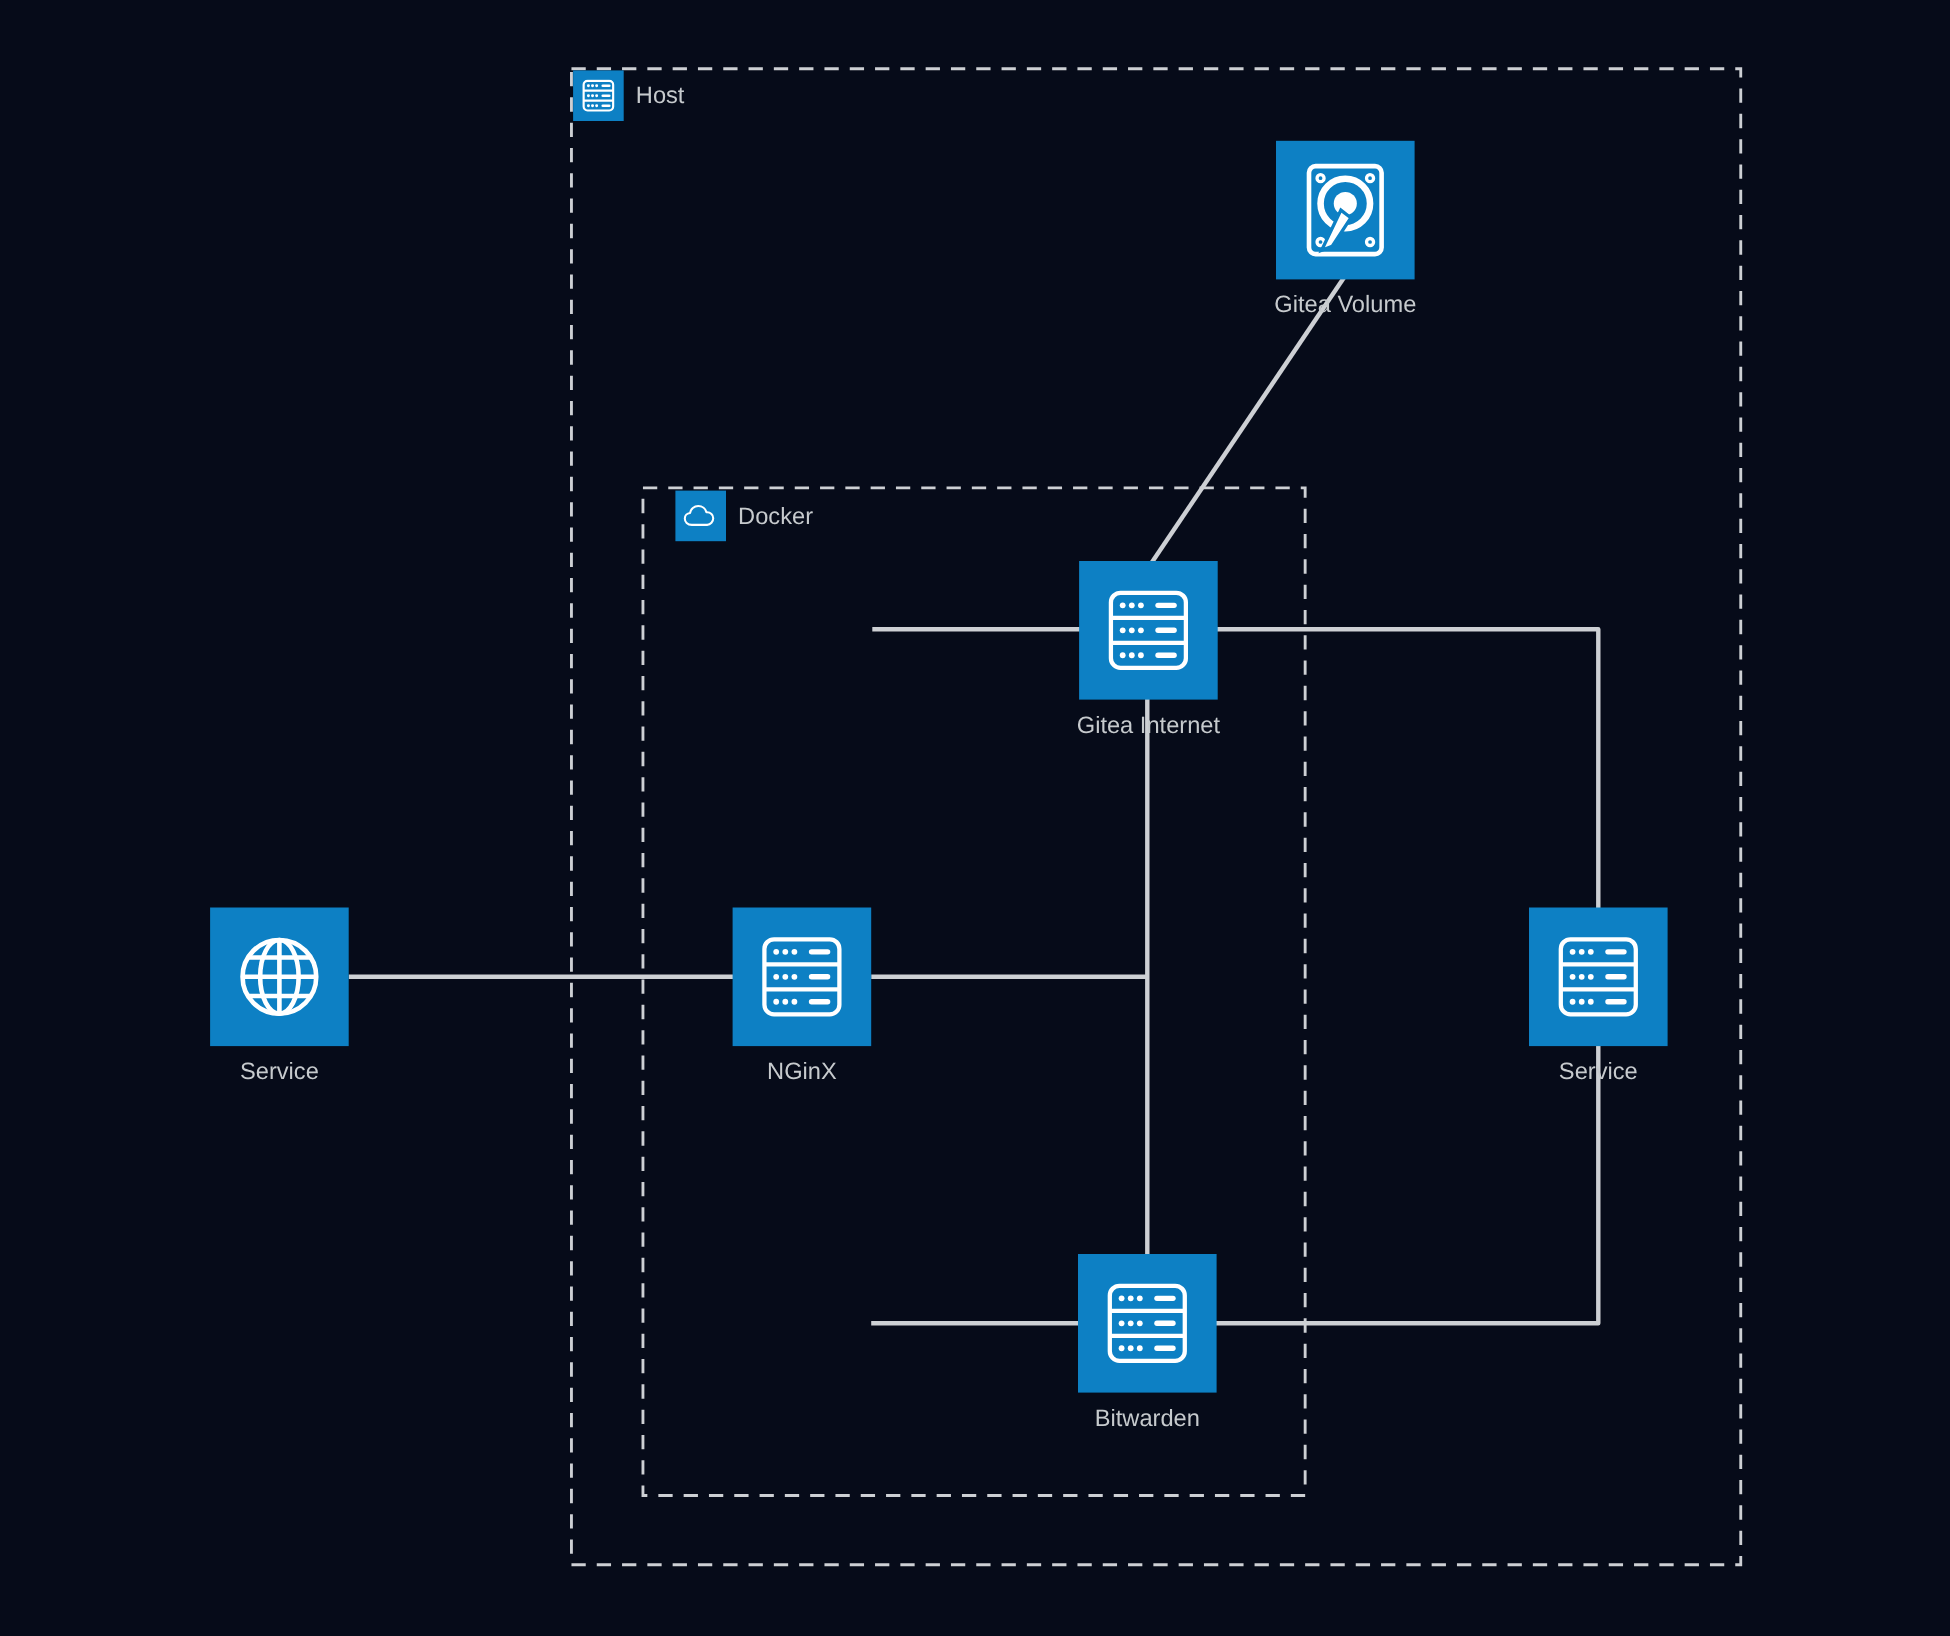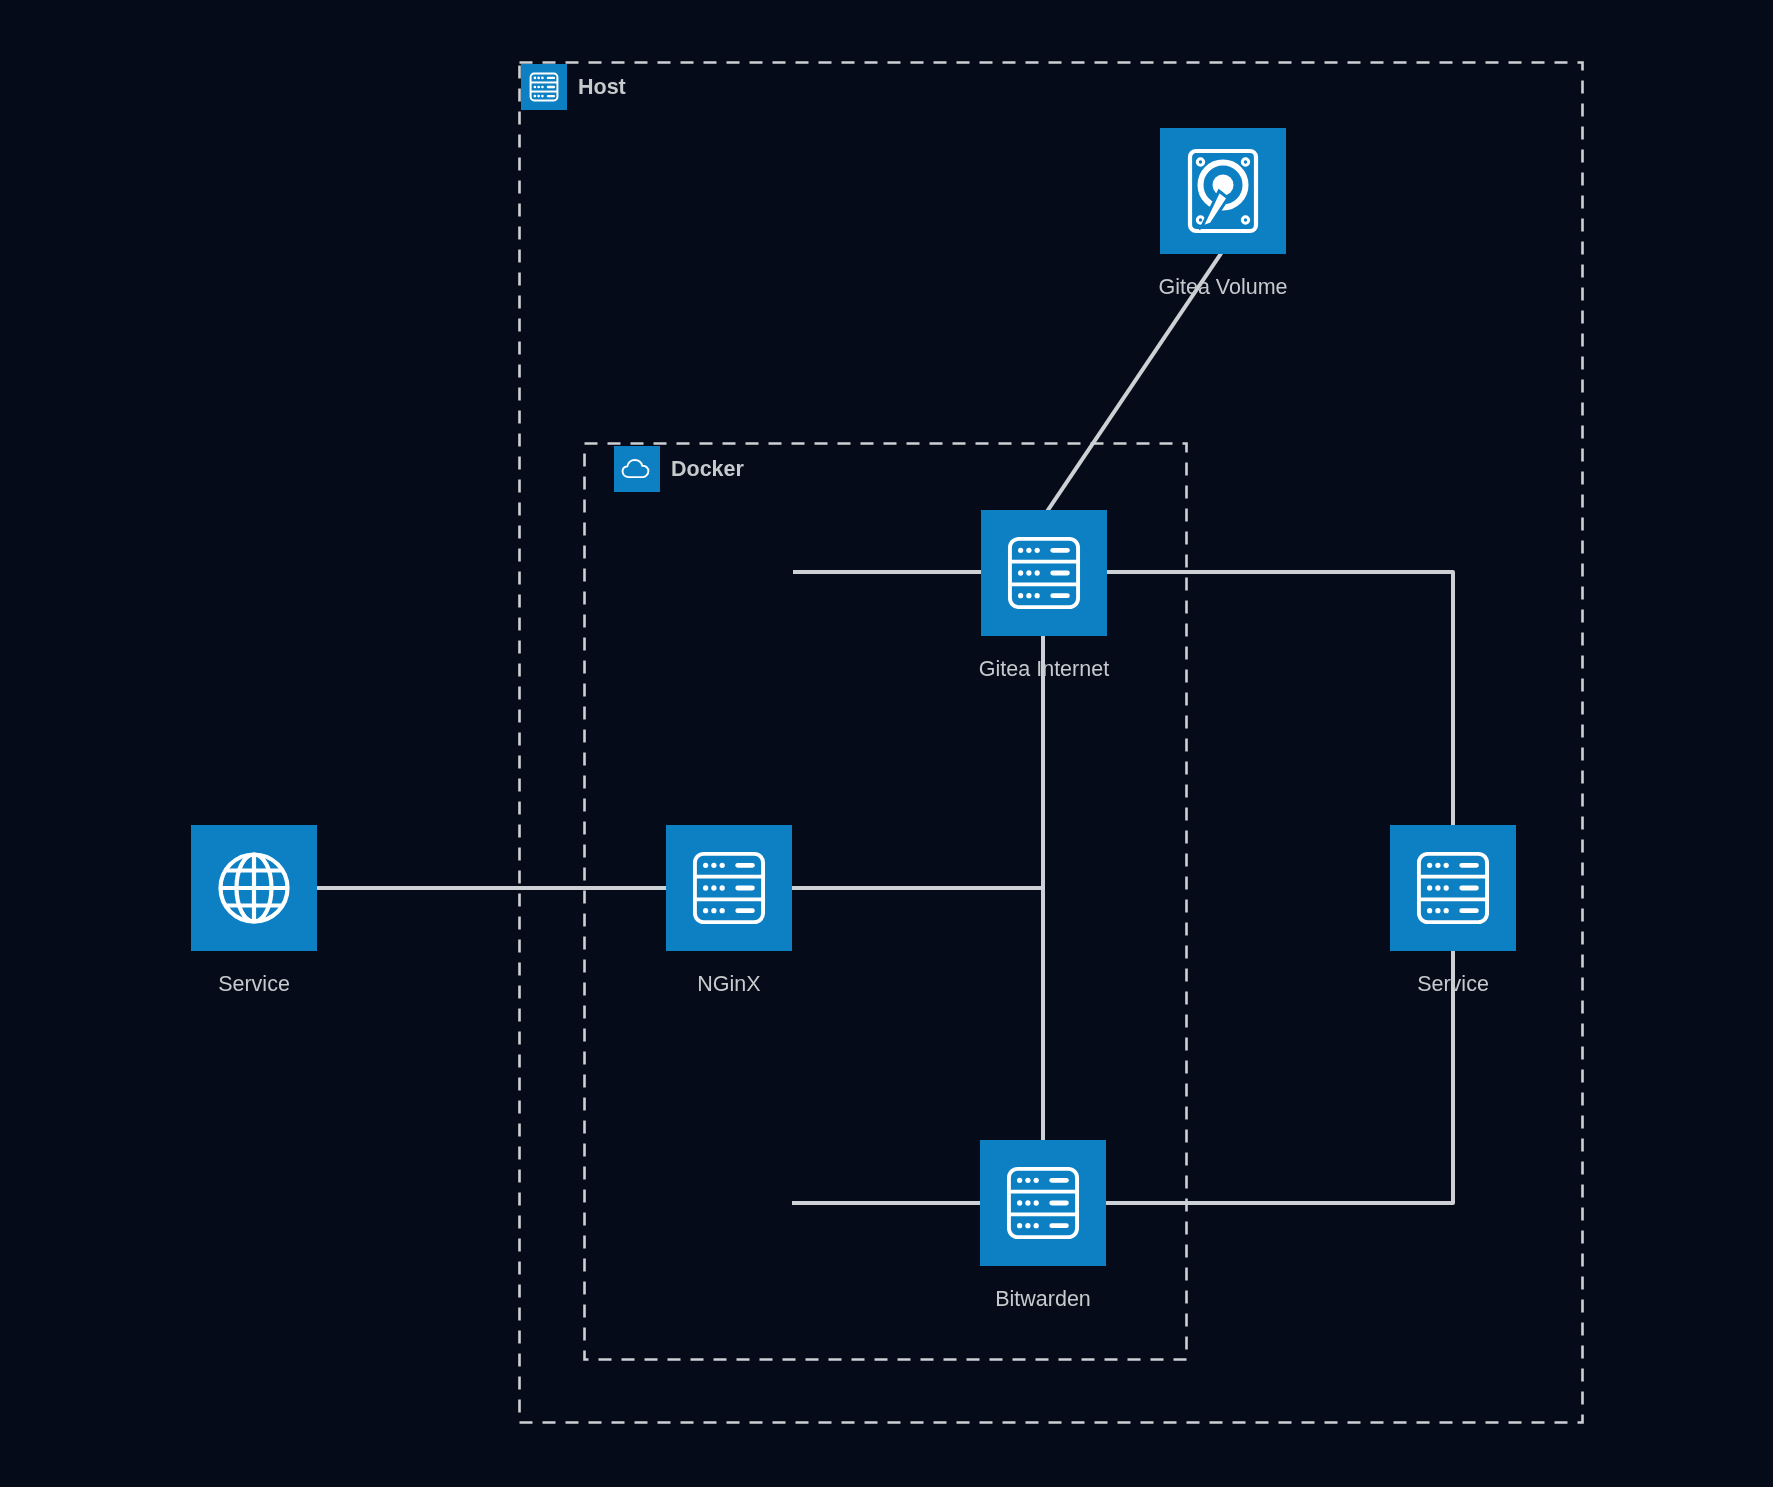--- a/index.html
+++ b/index.html
@@ -11,34 +11,34 @@
     font-family:"Liberation Sans", sans-serif;
   }
   .edges-layer{position:absolute;left:0;top:0;z-index:1;}
   .node{position:absolute;width:126px;z-index:2;}
   .node-icon{
     width:126px;height:126px;
     background:#0d80c4;
     display:flex;align-items:center;justify-content:center;
   }
   .node-label{
-    position:absolute;top:148px;left:50%;
+    position:absolute;top:138px;left:50%;
     transform:translateX(-50%);
     white-space:nowrap;
     font-size:21.5px;line-height:1.1;
     color:#c6cacd;text-align:center;
   }
   .box-header{
     position:absolute;display:flex;align-items:center;gap:11px;z-index:3;
   }
   .box-badge{
     width:46px;height:46px;background:#0d80c4;
     display:flex;align-items:center;justify-content:center;flex:0 0 auto;
   }
-  .box-title{font-size:21.5px;color:#c6cacd;font-weight:bold;}
+  .box-title{font-size:21.5px;color:#c6cacd;}
   svg{display:block;}
 </style>
 </head>
 <body>
 
 <div class="canvas">
 
   <svg class="edges-layer" width="1773" height="1487" viewBox="0 0 1773 1487">
 
     <rect x="519.5" y="62.5" width="1063" height="1360" fill="none" stroke="#cdd0d4" stroke-width="2.6" stroke-dasharray="13 10"></rect>

